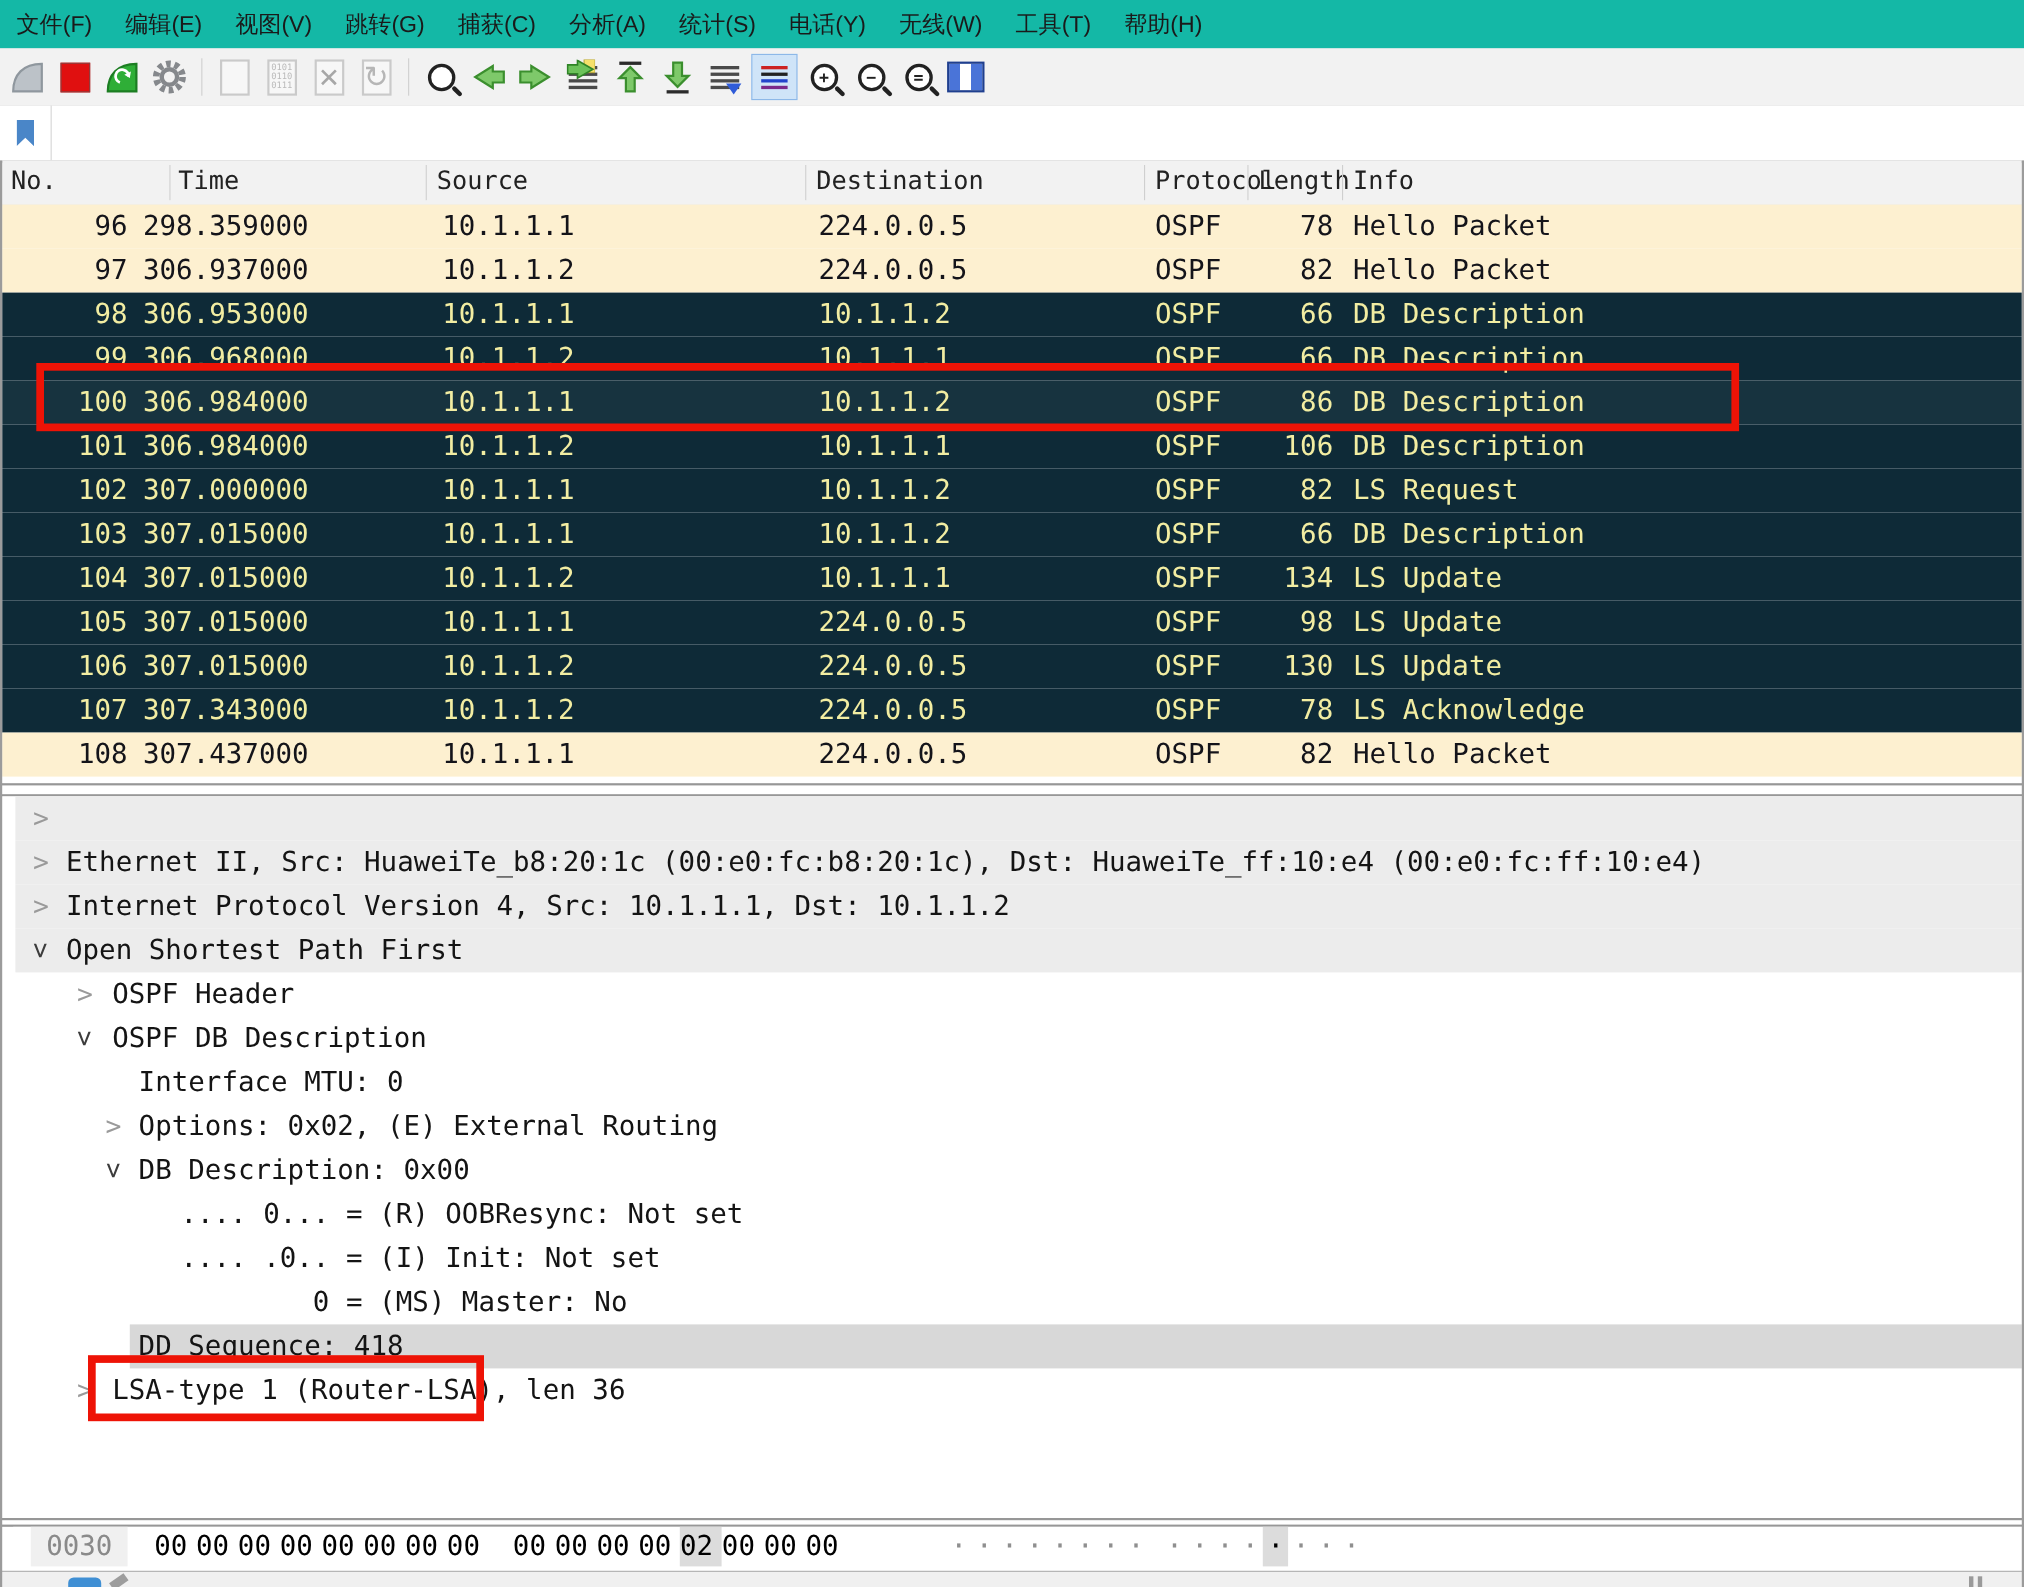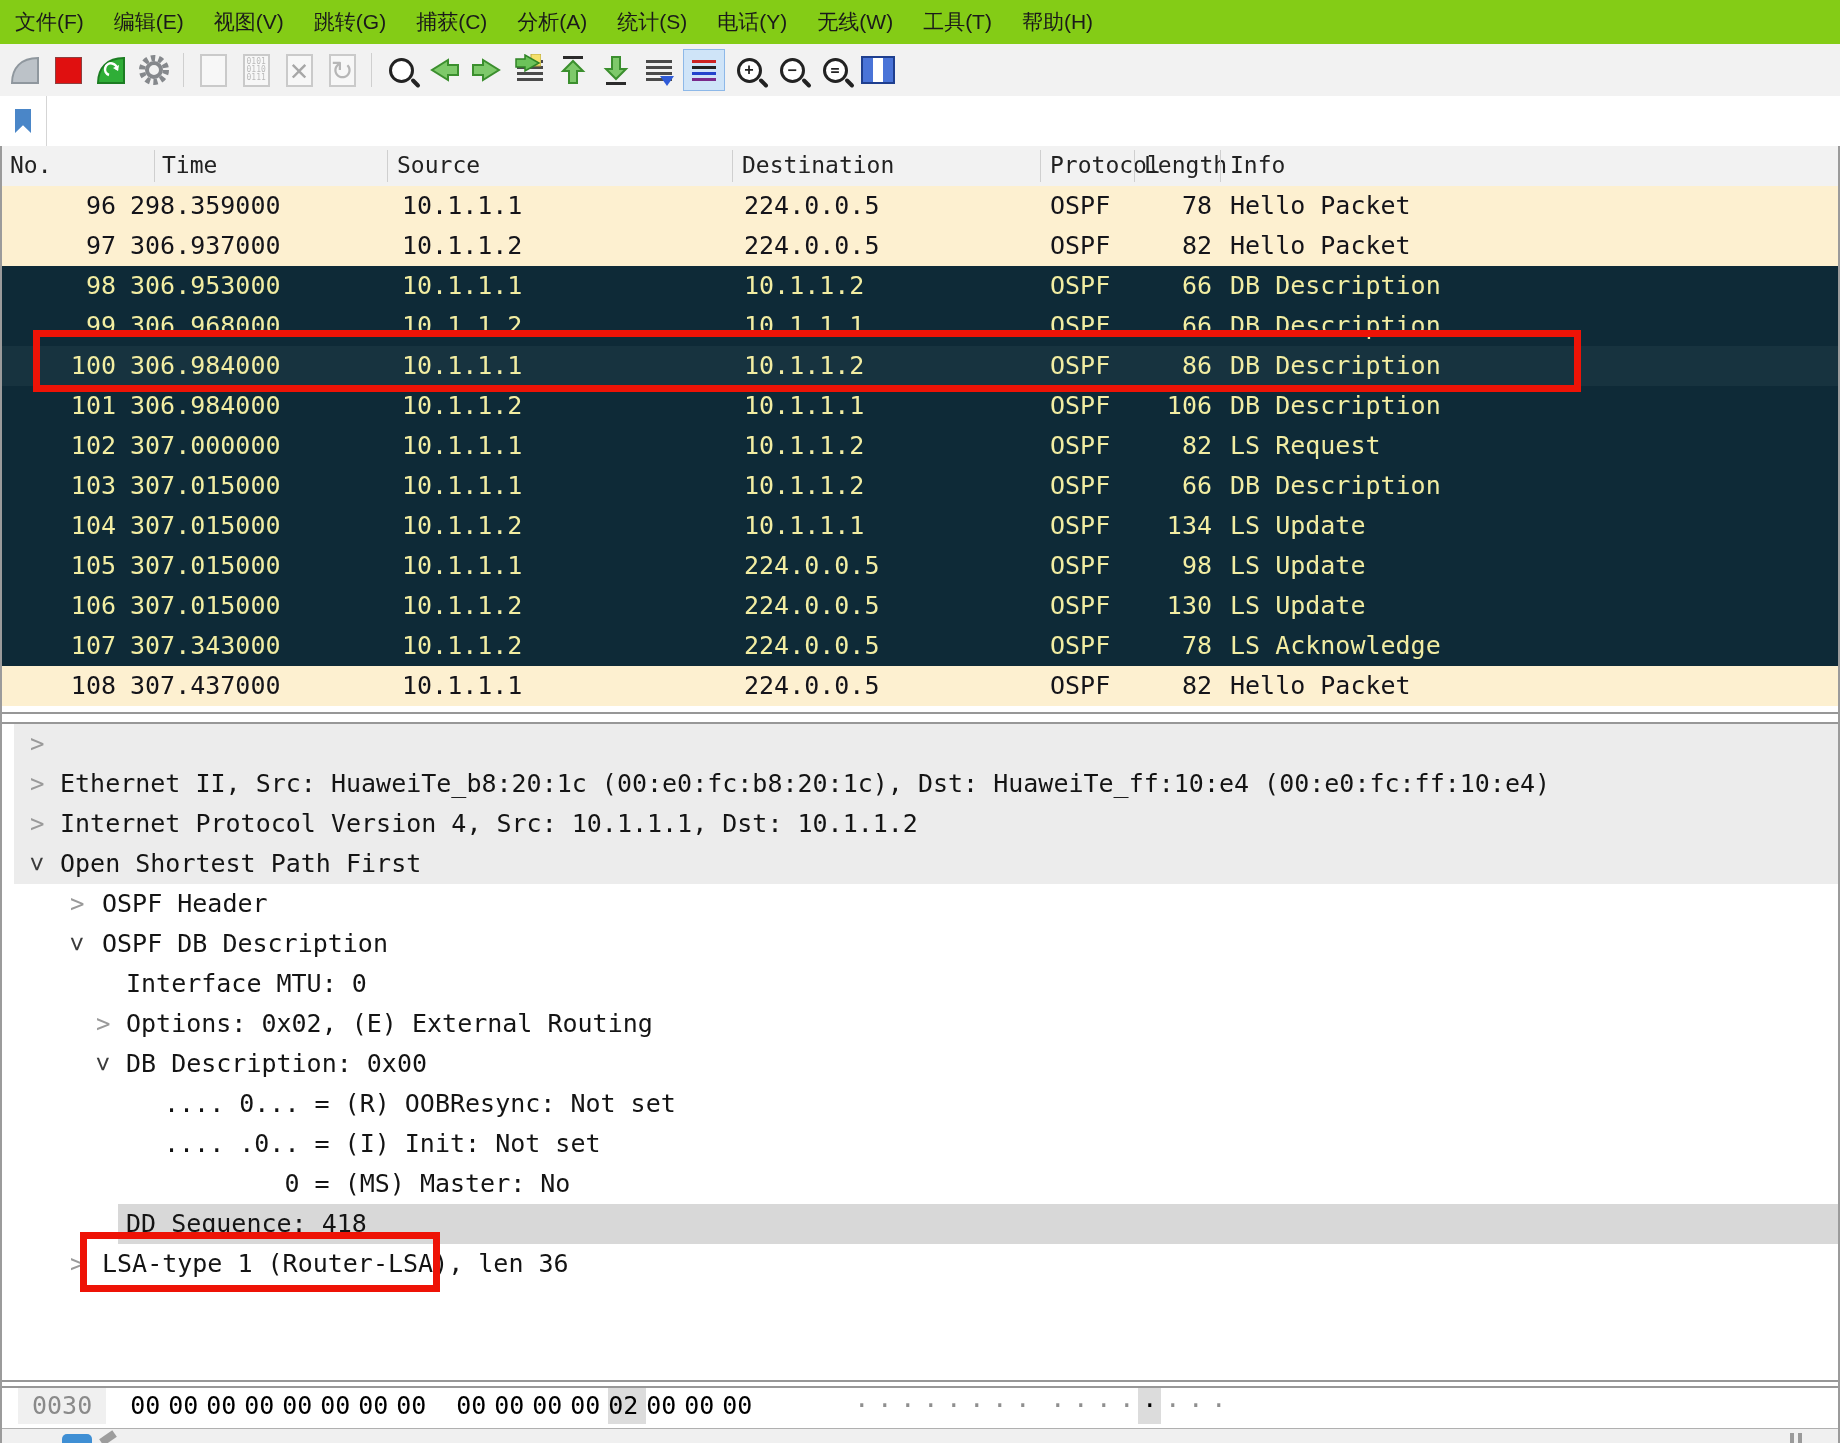--- a/index.html
+++ b/index.html
@@ -1,19 +1,19 @@
 <!DOCTYPE html>
 <html style="--c-red: #ee1306; --c-cream: #fdf0d0; --c-dark: #0e2a37; --c-dark-sel: #17333f; --c-yellow: #f2eda2; --c-detailgray: #ececec; --c-selgray: #d8d8d8; --c-colorize-bg: #cfe4f8; --c-bookmark: #4a86c8; --c-stop-red: #e01010; --c-status-blue: #3f8fd4; --c-green: #57b14a;"><head>
 <meta charset="utf-8">
 <style>
   html,body{margin:0;padding:0;background:#fff;}
   .window{position:relative;width:1840px;height:1443px;background:#fff;overflow:hidden;
           font-family:"DejaVu Sans Mono",monospace;}
   
-  .menubar{position:absolute;top:0;left:0;right:0;height:44px;background:#84cc16;
+  .menubar{position:absolute;top:0;left:0;right:0;height:44px;background:#14b8a6;
            border-bottom:1px solid #e6e6e6;display:flex;align-items:center;
            font-family:"Liberation Sans",sans-serif;font-size:21px;color:#1a1a1a;}
   .menu-item{padding:0 15px;height:100%;display:flex;align-items:center;cursor:default;}
   
   .toolbar{position:absolute;top:44px;left:0;right:0;height:52px;background:#f2f2f2;
            border-bottom:1px solid #c9c9c9;display:flex;align-items:center;padding-left:6px;gap:5px;}
   .tbi{width:38px;height:40px;display:flex;align-items:center;justify-content:center;position:relative;}
   .tbsep{width:1px;height:34px;background:#cfcfcf;margin:0 5px;}
   .dim{opacity:.45;}
   .stop-sq{width:25px;height:25px;background:var(--c-stop-red);border:1px solid #8c4040;}
@@ -70,21 +70,21 @@
   .drow.toplevel{background:var(--c-detailgray);}
   .chev{position:absolute;color:#9a9a9a;font-size:24px;}
   .chev.exp{color:#3c3c3c;display:inline-block;transform:rotate(90deg);}
   .lv0 .chev{left:16px;} .lv1 .chev{left:56px;} .lv2 .chev{left:82px;}
   .lv0 .dtext{margin-left:46px;} .lv1 .dtext{margin-left:88px;}
   .lv2 .dtext{margin-left:112px;text-align:center;} .lv3 .dtext{margin-left:150px;}
   .dtext{position:relative;}
   .hprefix{visibility:hidden;}
   .selband{position:absolute;left:104px;right:0;top:0;bottom:0;background:var(--c-selgray);}
   
-  .hexpane{position:absolute;top:1388px;left:2px;right:2px;height:40px;background:#fff;
+  .hexpane{position:absolute;top:1388px;left:12px;right:2px;height:40px;background:#fff;
        font-size:25px;line-height:36px;white-space:pre;}
   .hexoffset{display:inline-block;margin-left:16px;padding:0 14px;background:#f0f0f0;color:#8a8a8a;}
   .hexbytes{margin-left:24px;}
   .hb{display:inline-block;width:38px;}
   .hb.gap{margin-left:22px;}
   .hb.hl{background:#dcdcdc;}
   .hexascii{margin-left:90px;color:#8f8f8f;}
   .ac{display:inline-block;width:23px;text-align:center;}
   .ac.gap{margin-left:12px;}
   .ac.hl{background:#dcdcdc;color:#000;}

